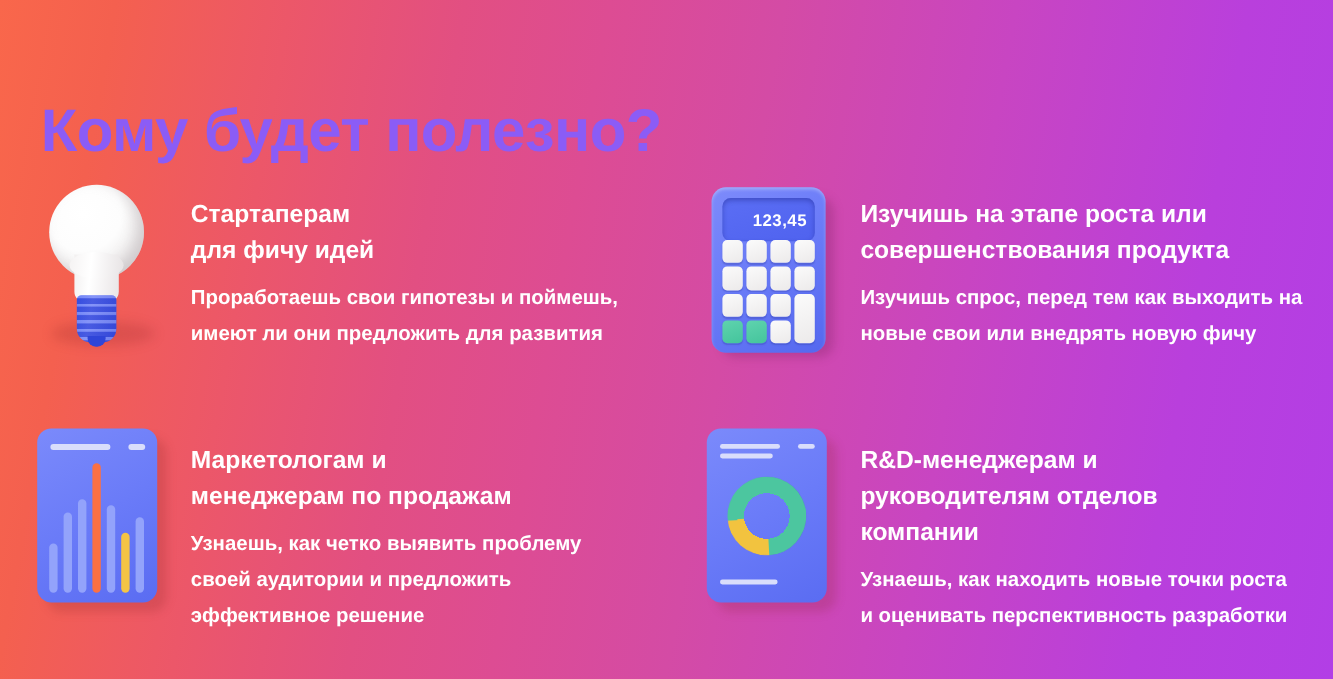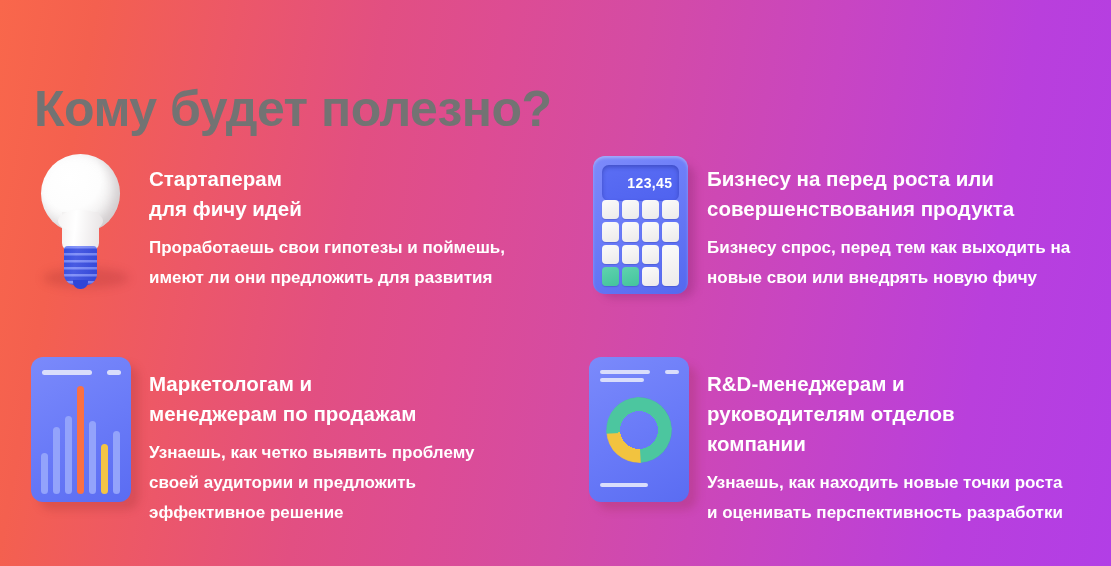--- a/index.html
+++ b/index.html
@@ -30,40 +30,40 @@
   }
 
   
   .heading {
     position: absolute;
     left: 34px;
     top: 46px;
     font-size: 50px;
     line-height: 58px;
     font-weight: 700;
-    color: #737373;
+    color: #8b5cf6;
     letter-spacing: -0.5px;
     white-space: nowrap;
   }
 
   
   .grid {
     position: absolute;
     left: 26px;
     top: 150px;
     width: 1070px;
     display: grid;
     grid-template-columns: 538px 512px;
     grid-template-rows: 205px auto;
     column-gap: 20px;
   }
   .item {
     display: flex;
     align-items: flex-start;
-    gap: 8px;
+    gap: 18px;
   }
   .icon-wrap {
     width: 115px;
     min-width: 115px;
     height: 155px;
     position: relative;
     display: flex;
     align-items: flex-start;
     justify-content: center;
   }
@@ -360,25 +360,25 @@
               <div class="key tall"></div>
               <div class="key green"></div>
               <div class="key green"></div>
               <div class="key"></div>
             </div>
           </div>
         </div>
       </div>
       <div class="item-text">
         <p class="item-title">
-          <span>Бизнесу на перед роста или</span><br>
+          <span>Изучишь на этапе роста или</span><br>
           <span>совершенствования продукта</span>
         </p>
         <p class="item-desc">
-          <span>Бизнесу спрос, перед тем как выходить на</span><br>
+          <span>Изучишь спрос, перед тем как выходить на</span><br>
           <span>новые свои или внедрять новую фичу</span>
         </p>
       </div>
     </div>
 
     <div class="item">
       <div class="icon-wrap">
         <div class="bar-card">
           <div class="card-shadow"></div>
           <div class="card-body">

